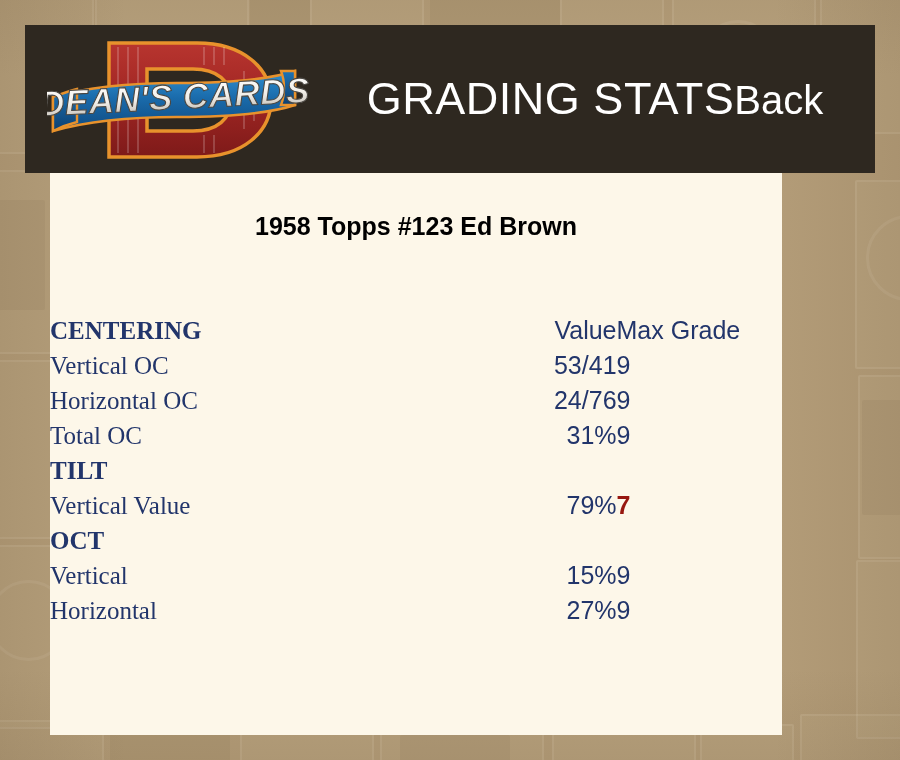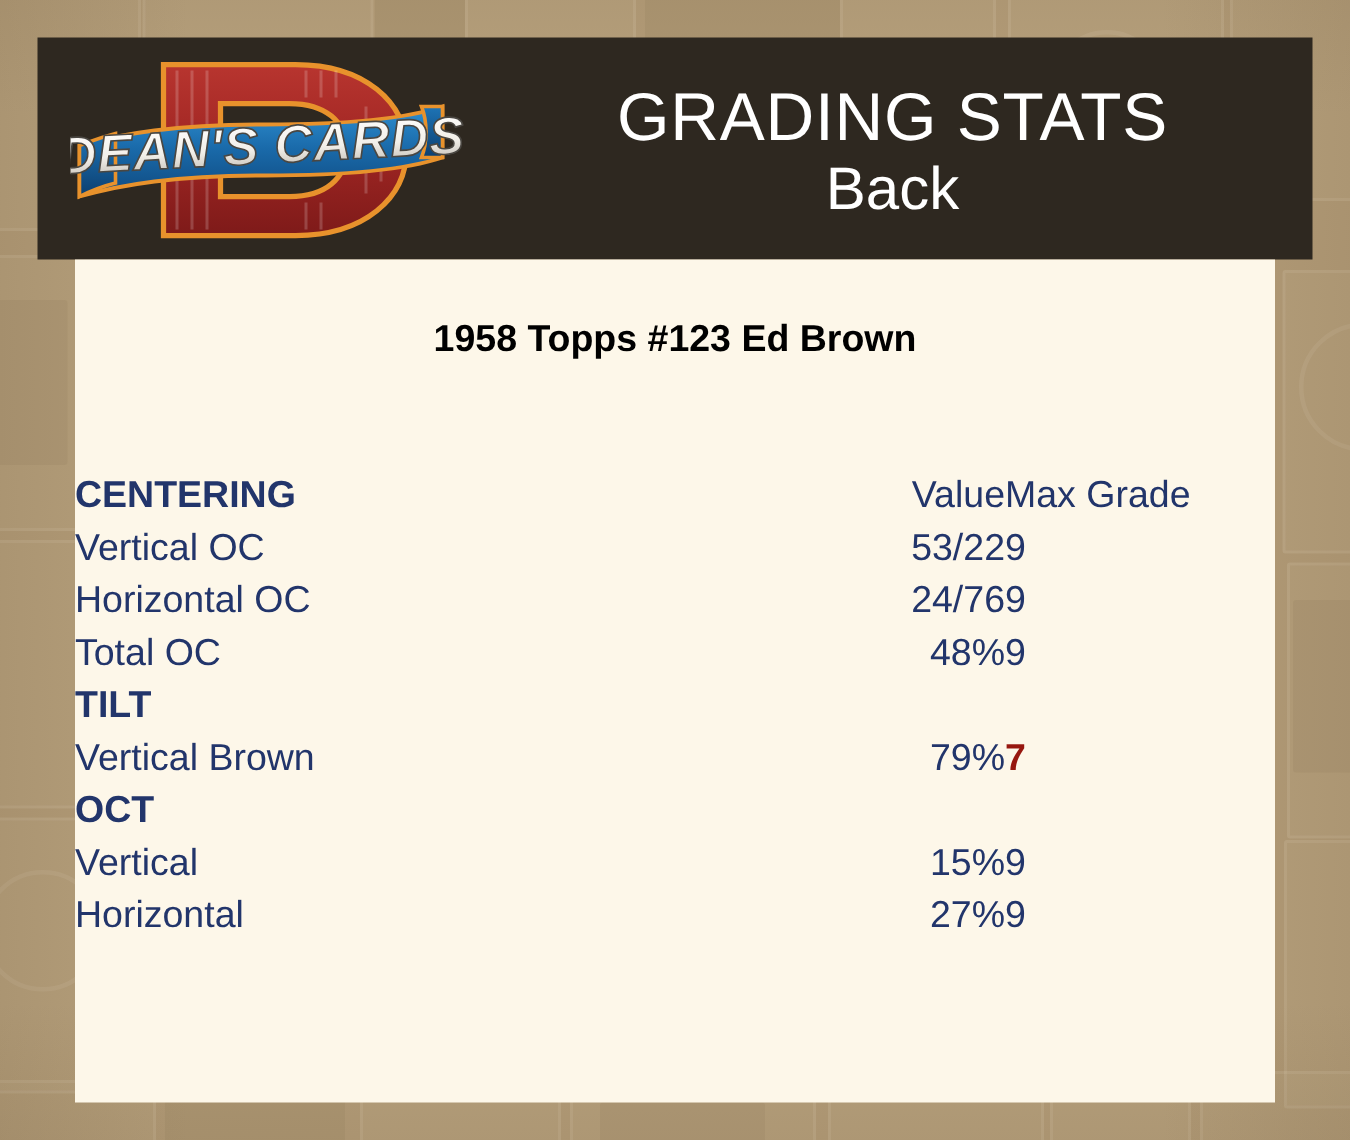--- a/index.html
+++ b/index.html
@@ -71,21 +71,21 @@
   }
 
   
   #header-titles {
     position: absolute;
     left: 290px;
     top: 0;
     width: 560px;
     height: 148px;
     display: flex;
-    flex-direction: column;
+    flex-direction: row;
     align-items: center;
     justify-content: center;
   }
   #header-title {
     color: #ffffff;
     font-size: 45px;
     line-height: 52px;
     letter-spacing: 0.5px;
     white-space: nowrap;
   }
@@ -95,21 +95,21 @@
     line-height: 40px;
     margin-top: 2px;
     white-space: nowrap;
   }
 
   
   #content-panel {
     position: absolute;
     left: 50px;
     top: 173px;
-    width: 800px;
+    width: 732px;
     height: 562px;
     background-color: #fdf7e9;
   }
 
   #card-heading {
     position: absolute;
     left: 0;
     top: 38px;
     width: 100%;
     text-align: center;
@@ -138,21 +138,21 @@
     border-collapse: collapse;
     color: #22356b;
   }
   #stats-table td {
     padding: 0;
     height: 35px;
     vertical-align: middle;
     font-size: 25px;
     line-height: 35px;
   }
-  .col-label      { width: 440px; }
+  .col-label      { width: 440px; font-family: Liberation Serif, serif; }
   .col-value      { width: 180px; text-align: right; }
   .col-grade      { width: 180px; text-align: left; }
 
   .section-row .col-label {
     font-weight: bold;
     font-size: 24px;
     padding-left: 105px;
   }
   .header-row .col-label {
     font-weight: bold;
@@ -284,42 +284,42 @@
   <table id="stats-table">
     <tbody>
       <tr class="header-row">
         <td class="col-label">CENTERING</td>
         <td class="col-value">Value</td>
         <td class="col-grade">Max Grade</td>
       </tr>
 
       <tr class="data-row">
         <td class="col-label">Vertical OC</td>
-        <td class="col-value">53/22</td>
+        <td class="col-value">53/41</td>
         <td class="col-grade">9</td>
       </tr>
       <tr class="data-row">
         <td class="col-label">Horizontal OC</td>
         <td class="col-value">24/76</td>
         <td class="col-grade">9</td>
       </tr>
       <tr class="data-row">
         <td class="col-label">Total OC</td>
-        <td class="col-value">48%</td>
+        <td class="col-value">31%</td>
         <td class="col-grade">9</td>
       </tr>
 
       <tr class="section-row">
         <td class="col-label">TILT</td>
         <td class="col-value"></td>
         <td class="col-grade"></td>
       </tr>
 
       <tr class="data-row">
-        <td class="col-label">Vertical Brown</td>
+        <td class="col-label">Vertical Value</td>
         <td class="col-value">79%</td>
         <td class="col-grade grade-limit">7</td>
       </tr>
 
       <tr class="section-row">
         <td class="col-label">OCT</td>
         <td class="col-value"></td>
         <td class="col-grade"></td>
       </tr>
 

